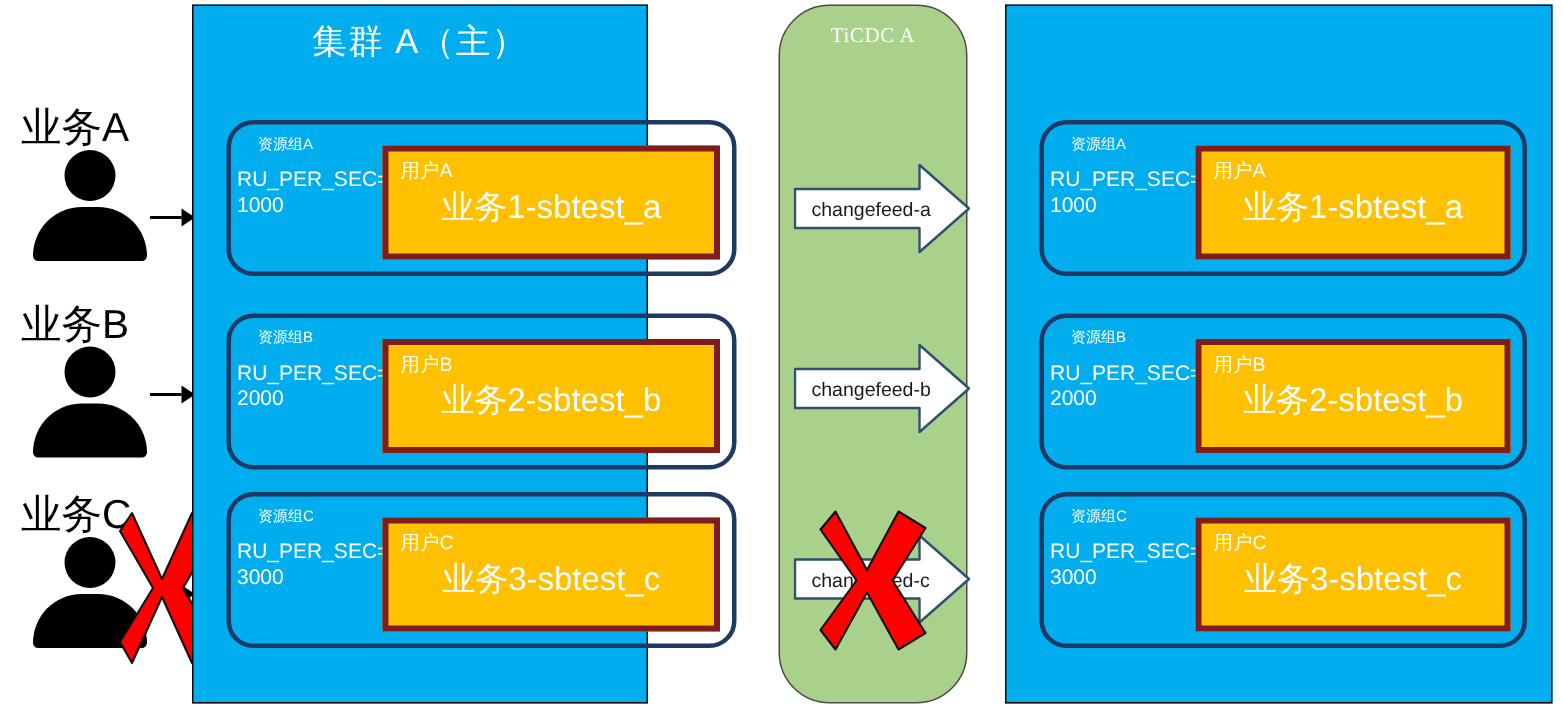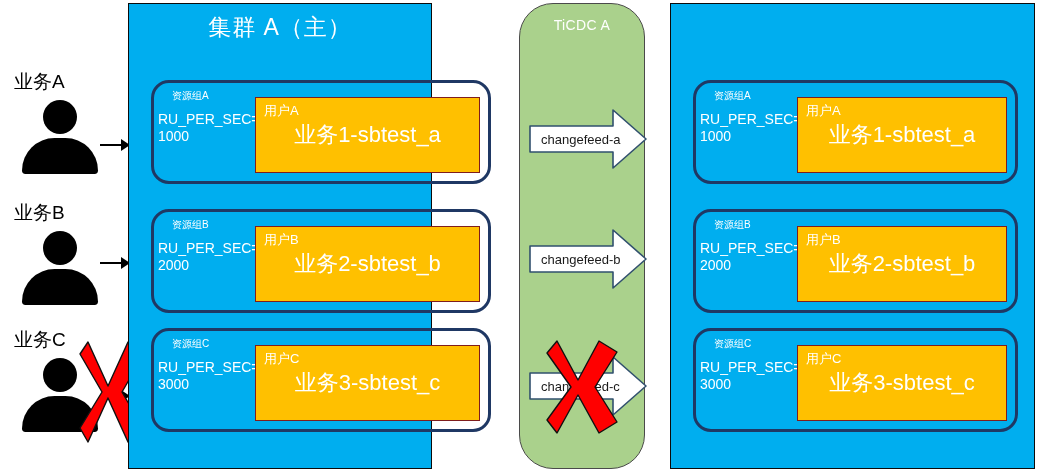--- a/index.html
+++ b/index.html
@@ -5,21 +5,21 @@
   html,body{margin:0;padding:0;background:#ffffff;}
   body{
     width:1042px;height:472px;position:relative;overflow:hidden;
     font-family:"Liberation Sans","DejaVu Sans",sans-serif;
   }
   .stage{position:absolute;inset:0;}
 
   
   .actor{position:absolute;width:120px;}
   .actor-label{
-    position:absolute;left:14px;top:0;font-size:19px;color:#000;
+    position:absolute;left:14px;top:0;font-size:27px;color:#000;
     white-space:nowrap;line-height:1;
   }
   .person{position:absolute;left:22px;top:28px;width:76px;height:74px;}
   .person .head{
     position:absolute;left:21px;top:0;width:34px;height:34px;
     border-radius:50%;background:#000;
   }
   .person .body{
     position:absolute;left:0;top:38px;width:76px;height:36px;background:#000;
     border-radius:38px 38px 4px 4px;
@@ -52,35 +52,35 @@
   .rg-name{
     position:absolute;left:18px;top:6px;color:#ffffff;font-size:10px;
     white-space:nowrap;
   }
   .rg-ru{
     position:absolute;left:4px;top:28px;color:#ffffff;font-size:14px;
     line-height:1.18;white-space:nowrap;
   }
   .ubox{
     position:absolute;box-sizing:border-box;background:#FFC000;
-    border:1px solid #7f1d1d;
+    border:4px solid #7f1d1d;
   }
   .u-name{
     position:absolute;left:8px;top:4px;color:#ffffff;font-size:13px;
     white-space:nowrap;
   }
   .u-main{
     position:absolute;left:0;right:0;top:22px;text-align:center;
     color:#ffffff;font-size:22px;white-space:nowrap;
   }
 
   
   .ticdc{
     position:absolute;box-sizing:border-box;background:#AAD18C;
-    border:1px solid #4a4a4a;border-radius:34px;
+    border:1px solid #4a4a4a;border-radius:34px;font-family:Liberation Serif, serif;
   }
   .ticdc-title{
     position:absolute;left:0;right:0;top:13px;text-align:center;
     color:#ffffff;font-size:14px;letter-spacing:.4px;
   }
 
   
   .feed{position:absolute;}
   .feed svg{position:absolute;left:0;top:0;}
   .feed-label{

